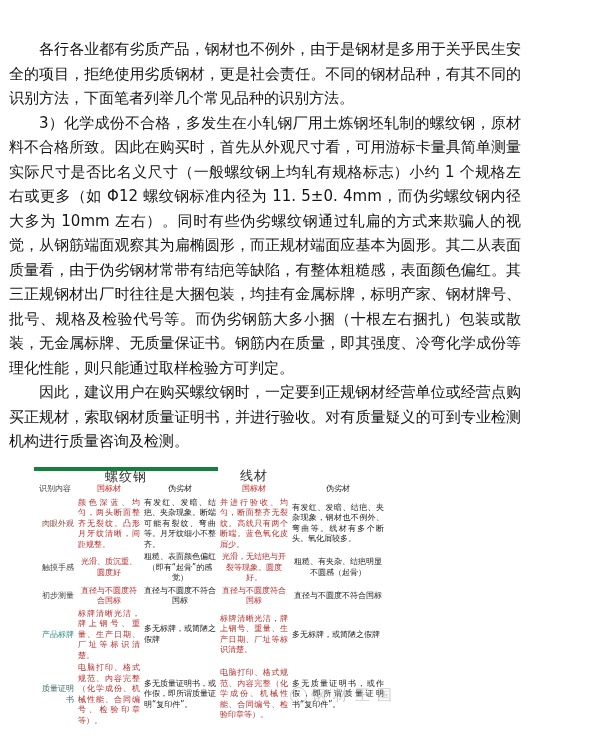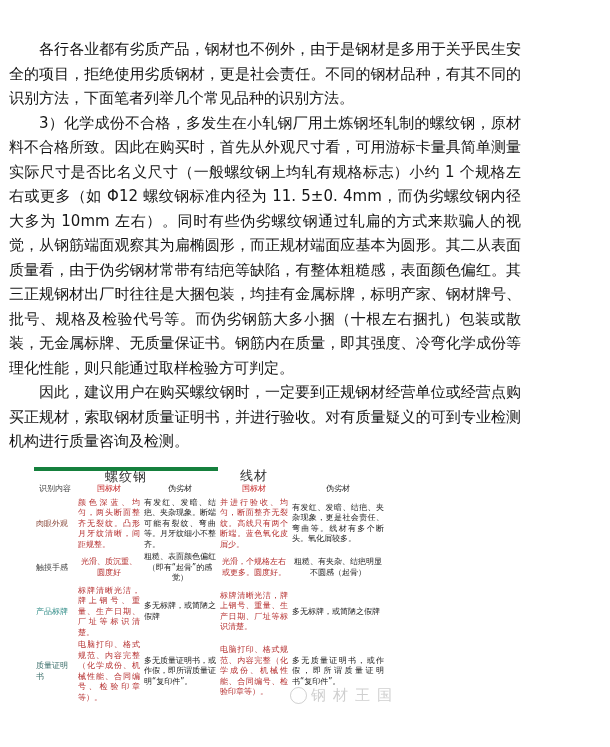--- a/index.html
+++ b/index.html
@@ -56,21 +56,21 @@
   }
   tr.group td.gh-line{border-top:4px solid #15803d;}
   tr.colhead th, tr.colhead td{
     text-align:center;
     font-size:8px;
     padding:0 1px 2px 1px;
   }
   .red{color:#b52f2f;}
   .hdr-red{color:#c42323;font-family:Liberation Serif, serif;}
   .blk{color:#222;}
-  .rl{text-align:left;}
+  .rl{text-align:right;}
   .rl-dark{color:#454545;}
   .rl-maroon{color:#8a4a3c;}
   .rl-teal{color:#2e8b86;}
   .rl-tealdark{color:#3c6f6b;}
   tr.al td.cell{text-align:justify;}
   tr.ac td.cell{text-align:center;}
   
   .watermark{
     position:absolute;
     left:290px;top:674px;
@@ -125,31 +125,38 @@
         <td class="blk">伪劣材</td>
         <td class="hdr-red">国标材</td>
         <td class="blk">伪劣材</td>
       </tr>
 
       <tr class="al">
         <th class="rl rl-maroon">肉眼外观</th>
         <td class="cell red">颜色深蓝、均匀，两头断面整齐无裂纹。凸形月牙纹清晰，间距规整。</td>
         <td class="cell blk">有发红、发暗、结疤、夹杂现象。断端可能有裂纹、弯曲等。月牙纹细小不整齐。</td>
         <td class="cell red">并进行验收、均匀，断面整齐无裂纹。高线只有两个断端。蓝色氧化皮屑少。</td>
-        <td class="cell blk">有发红、发暗、结疤、夹杂现象，更是社会责任、弯曲等。线材有多个断头。氧化屑较多。</td>
+        <td class="cell blk">有发红、发暗、结疤、夹杂现象，钢材也不例外、弯曲等。线材有多个断头。氧化屑较多。</td>
       </tr>
 
       <tr class="ac">
         <th class="rl rl-dark">触摸手感</th>
         <td class="cell red">光滑、质沉重、圆度好</td>
         <td class="cell blk">粗糙、表面颜色偏红（即有“起骨”的感觉）</td>
-        <td class="cell red">光滑，个规格左右或更多。圆度好。</td>
+        <td class="cell red">光滑，无结疤与开裂等现象。圆度好。</td>
         <td class="cell blk">粗糙、有夹杂、结疤明显不圆感（起骨）</td>
       </tr>
 
+      <tr class="ac">
+        <th class="rl rl-dark">初步测量</th>
+        <td class="cell red">直径与不圆度符合国标</td>
+        <td class="cell blk">直径与不圆度不符合国标</td>
+        <td class="cell red">直径与不圆度符合国标</td>
+        <td class="cell blk">直径与不圆度不符合国标</td>
+      </tr>
 
       <tr class="al">
         <th class="rl rl-teal">产品标牌</th>
         <td class="cell red">标牌清晰光洁，牌上钢号、重量、生产日期、厂址等标识清楚。</td>
         <td class="cell blk">多无标牌，或简陋之假牌</td>
         <td class="cell red">标牌清晰光洁，牌上钢号、重量、生产日期、厂址等标识清楚。</td>
         <td class="cell blk">多无标牌，或简陋之假牌</td>
       </tr>
 
       <tr class="al">

